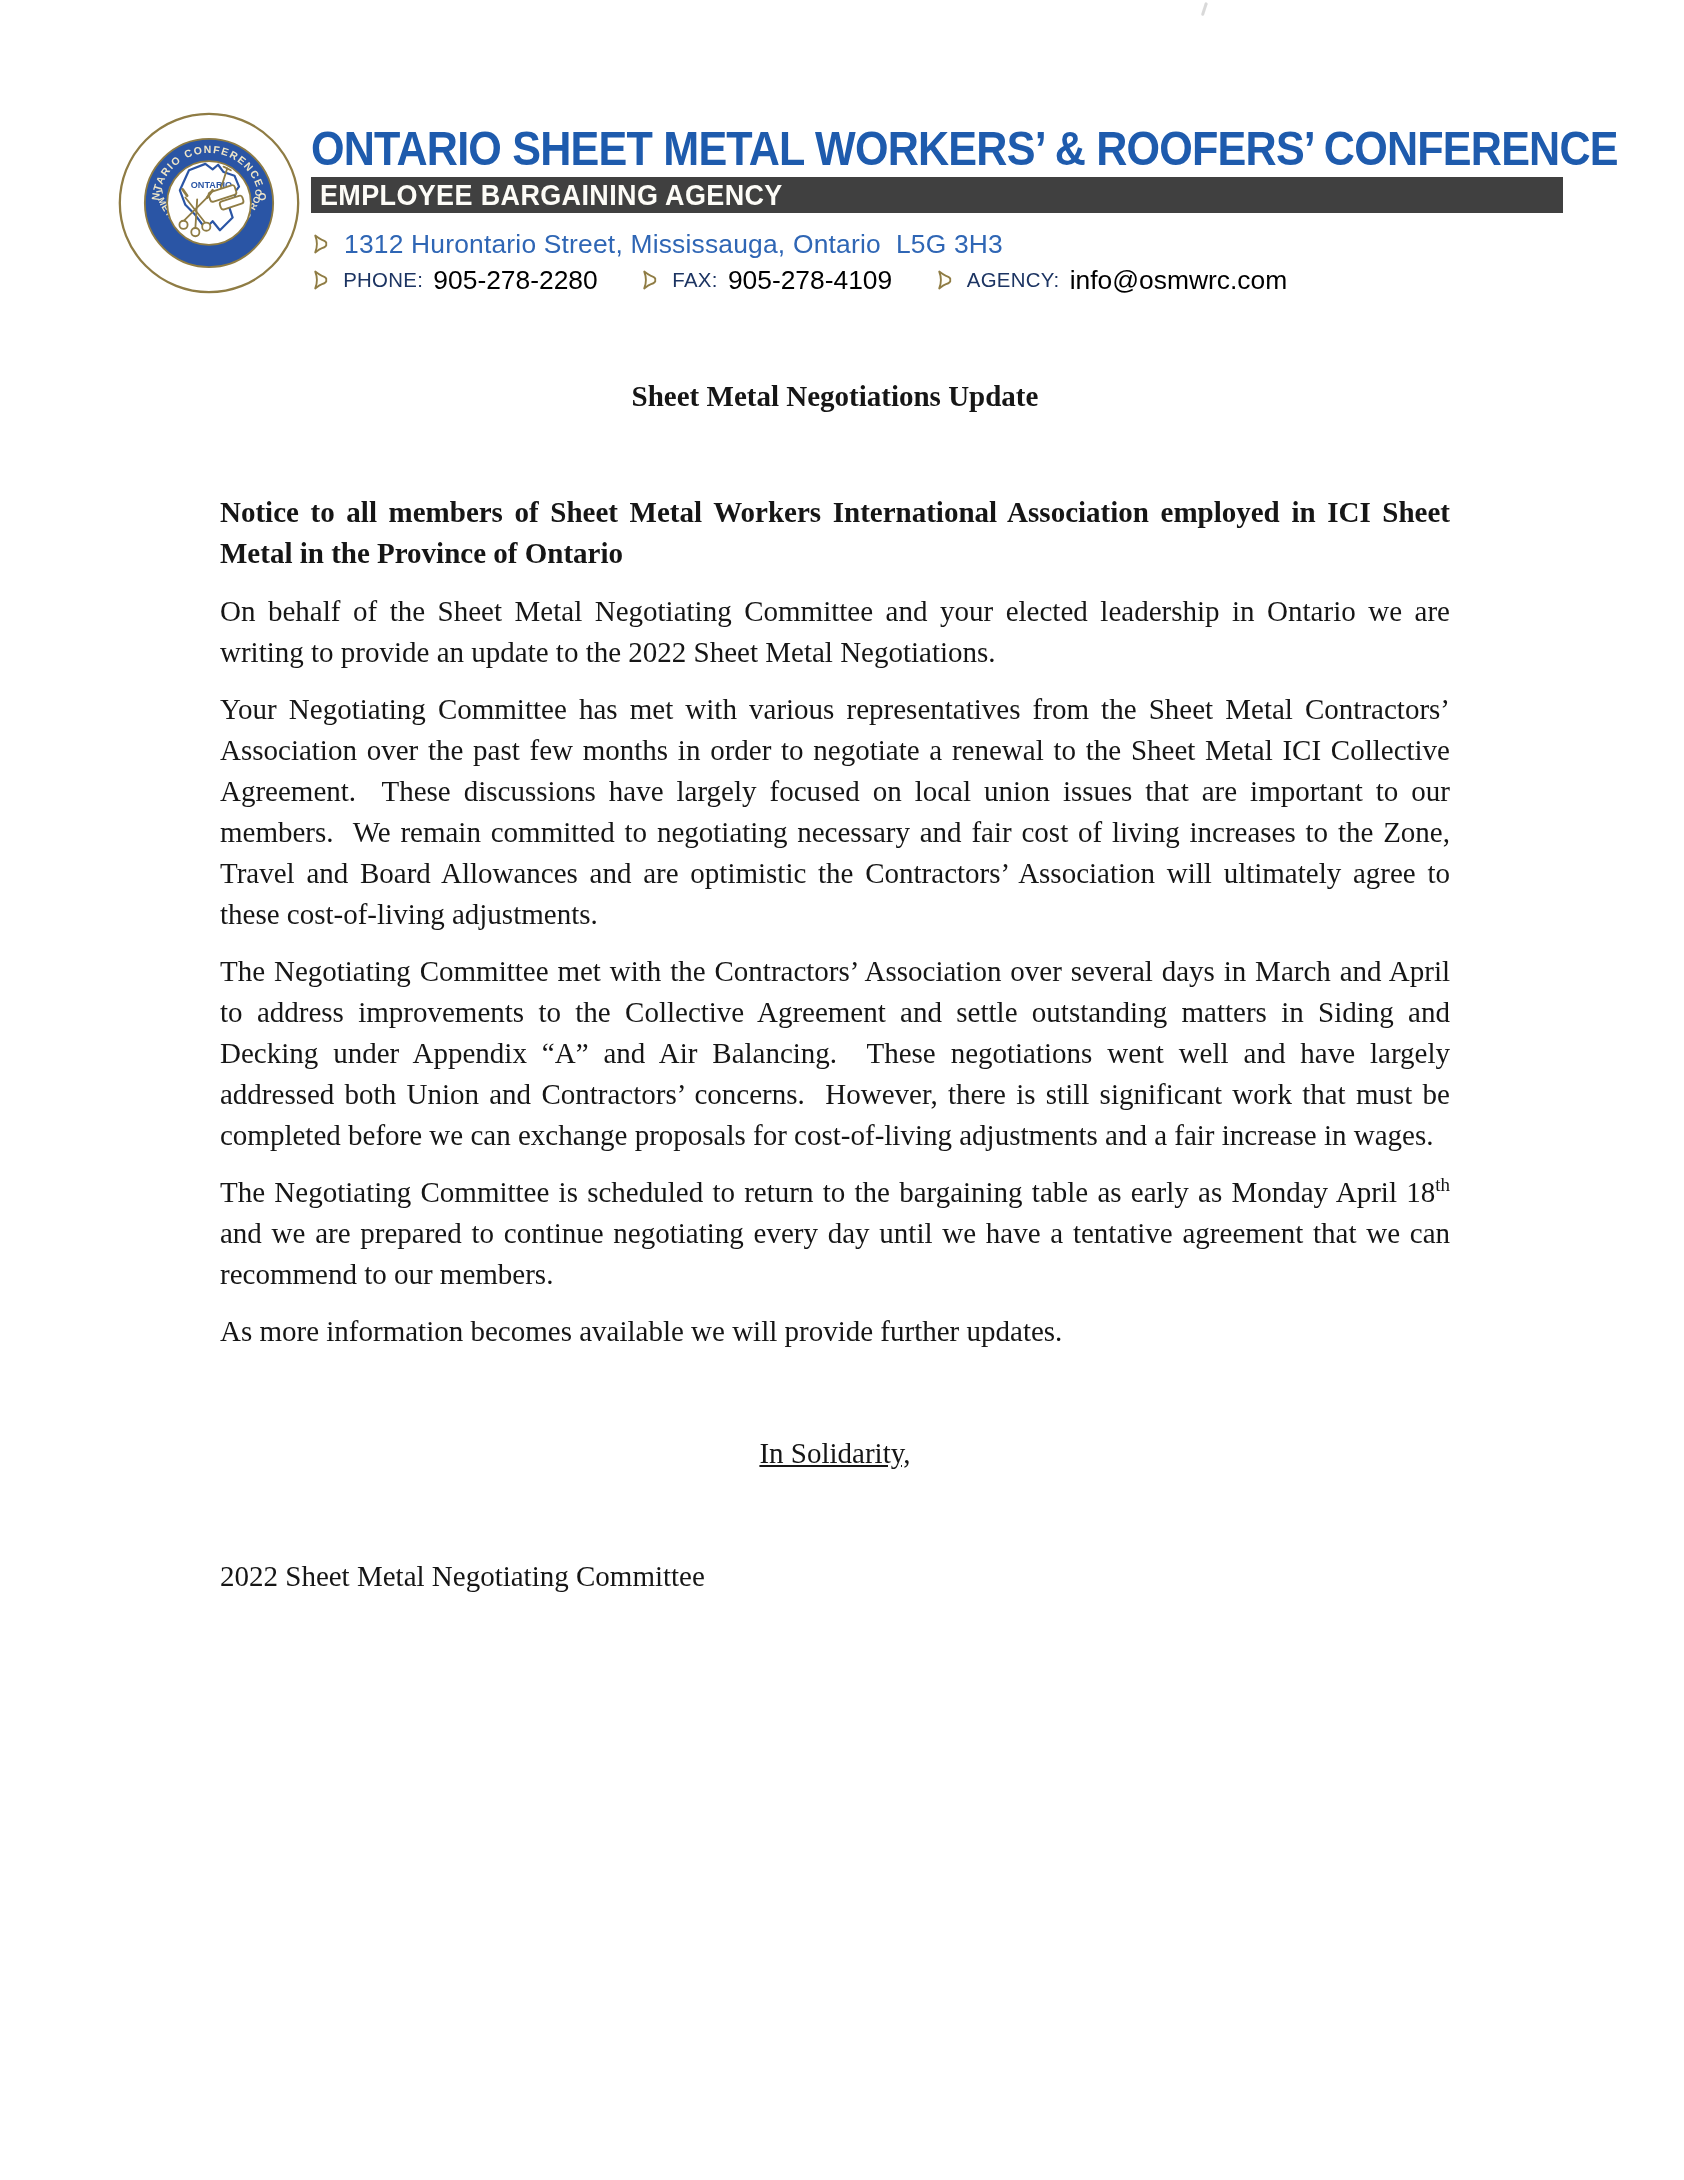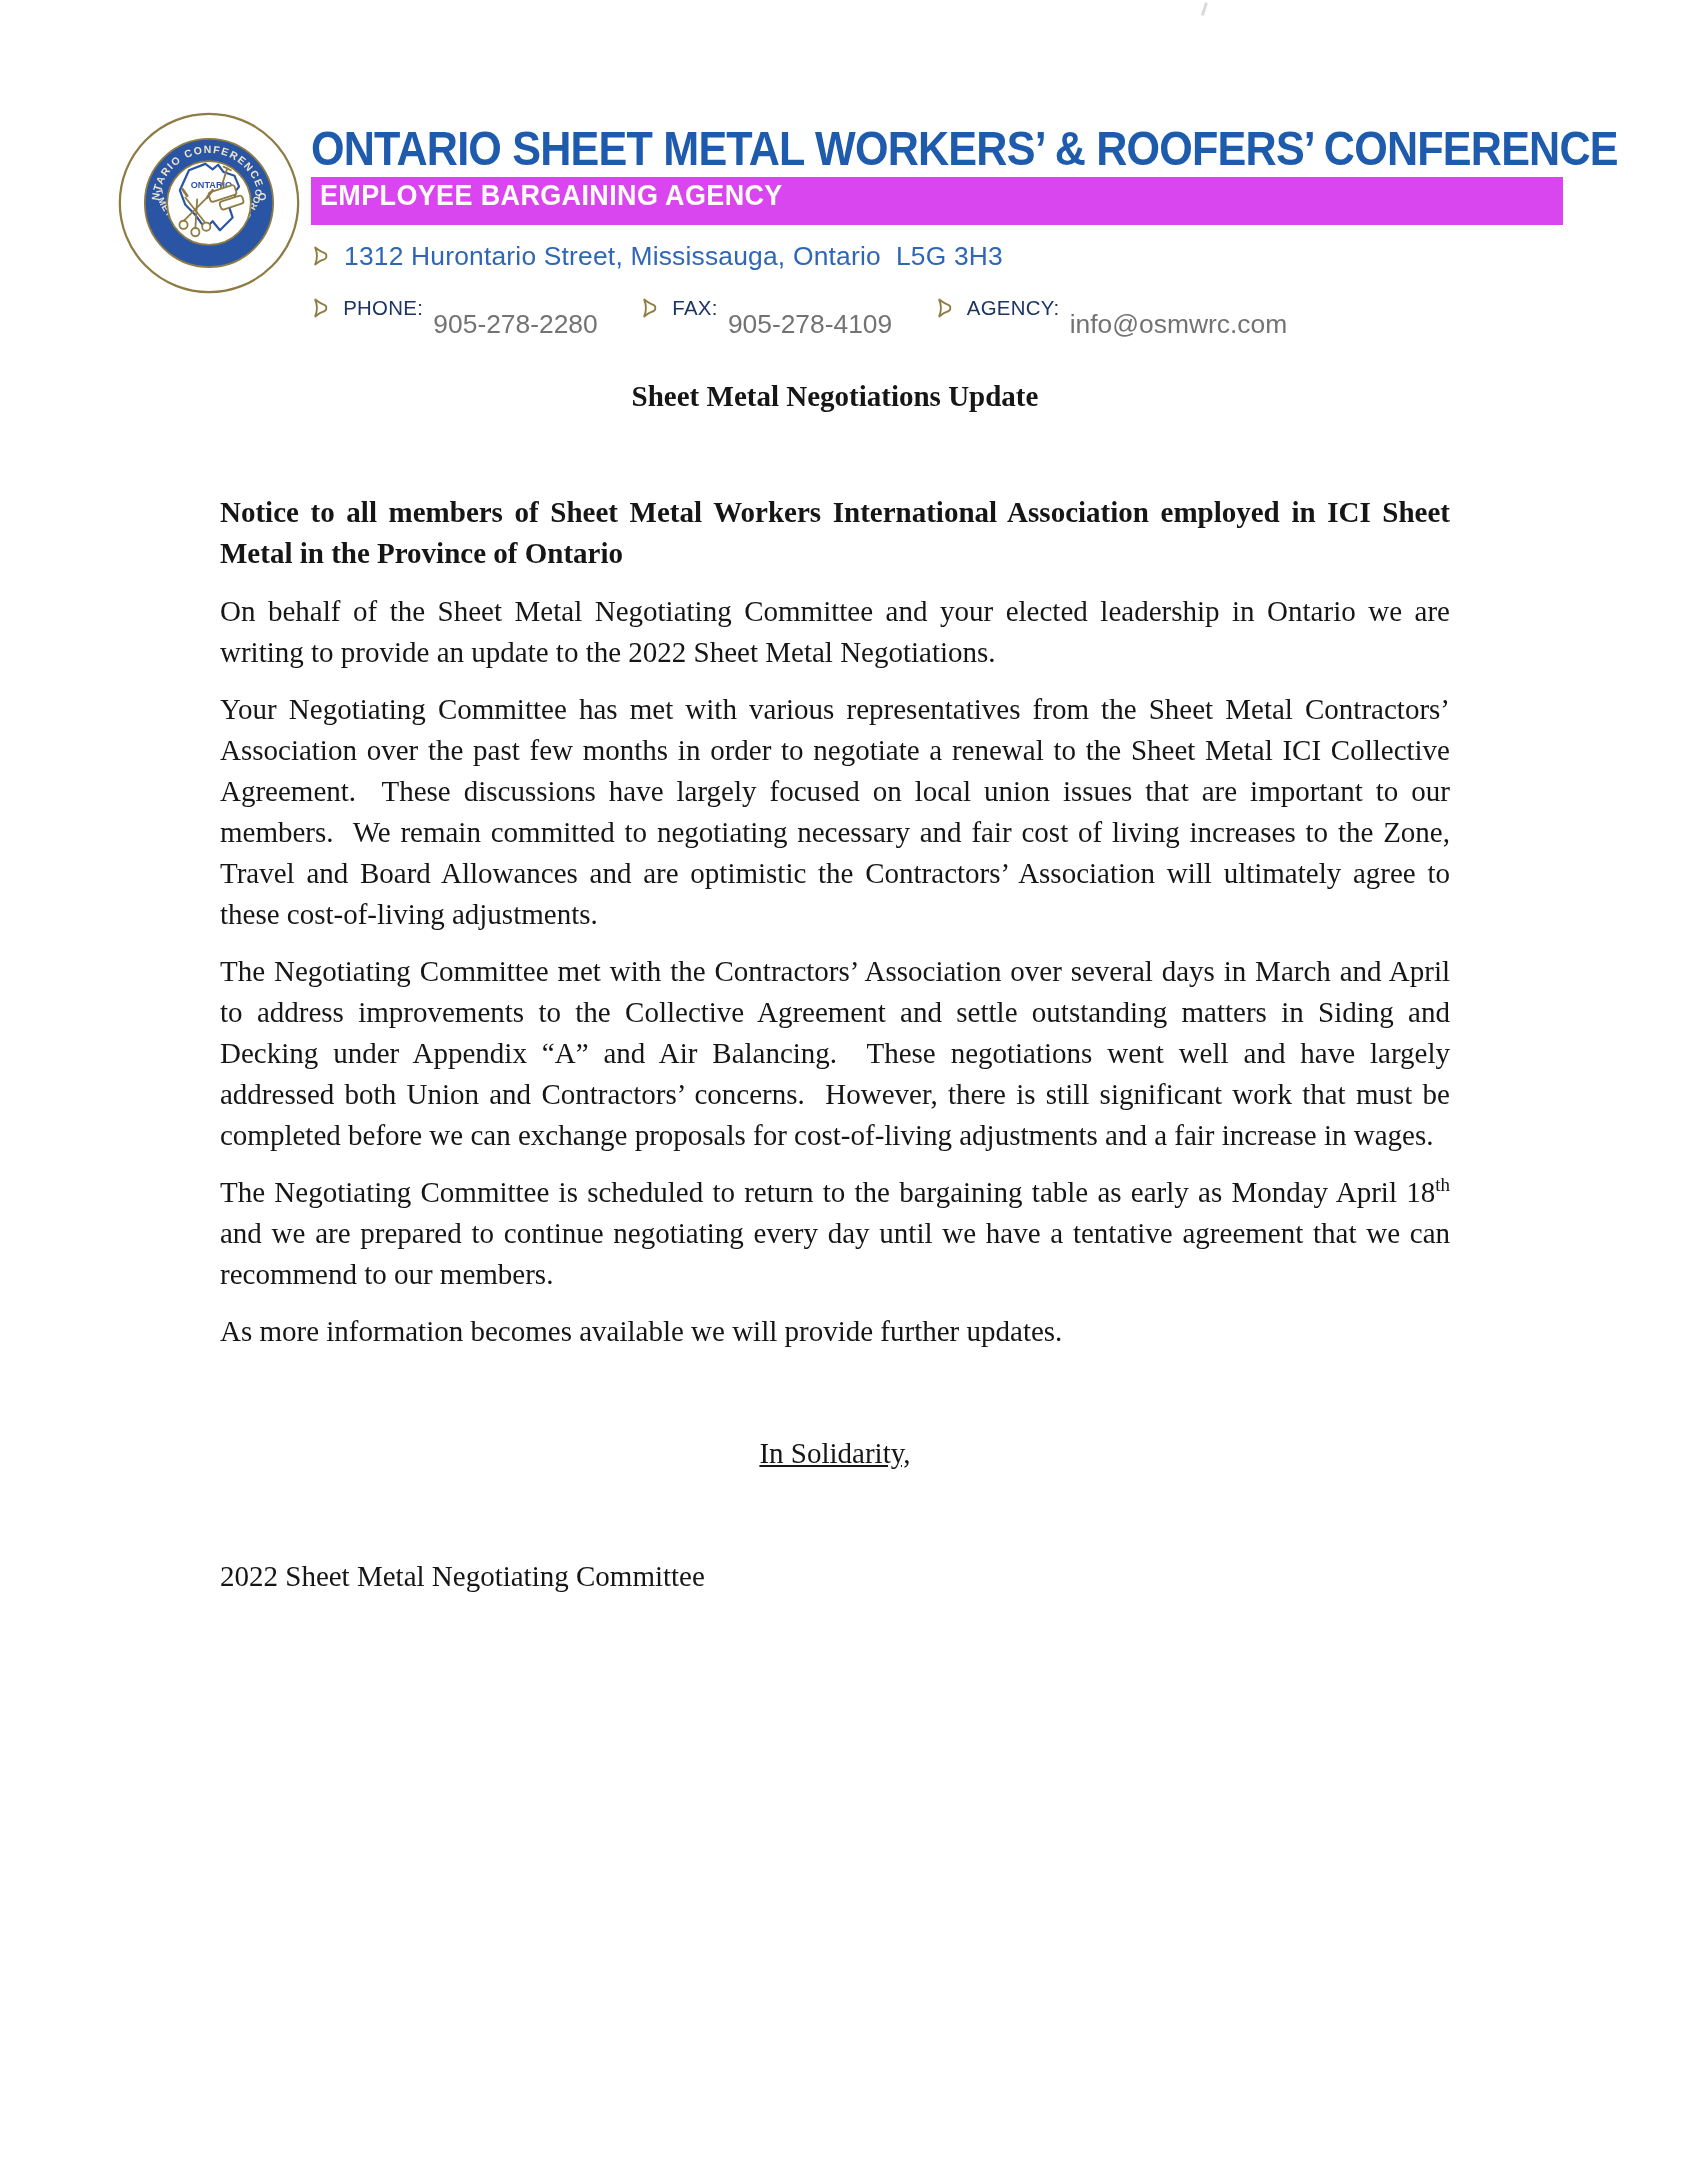--- a/index.html
+++ b/index.html
@@ -14,31 +14,31 @@
   
   .logo{position:absolute;left:118px;top:112px;width:182px;height:182px;}
   .head-right{position:absolute;left:311px;top:124px;width:1257px;font-family:"Liberation Sans",sans-serif;}
   .org-title{
     font-size:49px;font-weight:bold;color:#1e5bad;
     white-space:nowrap;letter-spacing:-0.9px;
     transform:scaleX(.88);transform-origin:left center;
     line-height:49px;
   }
   .agency-bar{
-    margin-top:4.3px;height:48px;width:1252px;box-sizing:border-box;
-    background:#d946ef;color:#fdfcf7;
+    margin-top:4.3px;height:36px;width:1252px;box-sizing:border-box;
+    background:#404040;color:#fdfcf7;
     font-size:29px;font-weight:bold;line-height:36px;
     padding-left:8.5px;letter-spacing:0.4px;white-space:nowrap;
   }
   .agency-bar span{display:inline-block;transform:scaleX(.93);transform-origin:left center;}
   .addr-row{margin-top:15.3px;display:flex;align-items:center;gap:11px;}
   .addr-text{font-size:26.4px;color:#2f66b5;letter-spacing:0.2px;}
   .contact-row{margin-top:5.1px;display:flex;align-items:center;gap:10.2px;}
   .contact-label{font-size:20.4px;font-weight:normal;color:#1c3462;letter-spacing:0.3px;}
-  .contact-value{font-size:26.4px;color:#737373;margin-top:32px;}
+  .contact-value{font-size:26.4px;color:#000000;}
   .contact-gap{width:22px;}
   .tril{flex:0 0 auto;}
   
   .letter{
     position:absolute;left:220px;top:376px;width:1230px;
     font-size:29px;line-height:41px;text-align:justify;
   }
   .doc-title{text-align:center;font-weight:bold;margin:0 0 75px 0;}
   .notice{font-weight:bold;margin:0 0 17px 0;}
   .date-line{font-weight:bold;margin:0 0 89px 0;text-align:left;}

